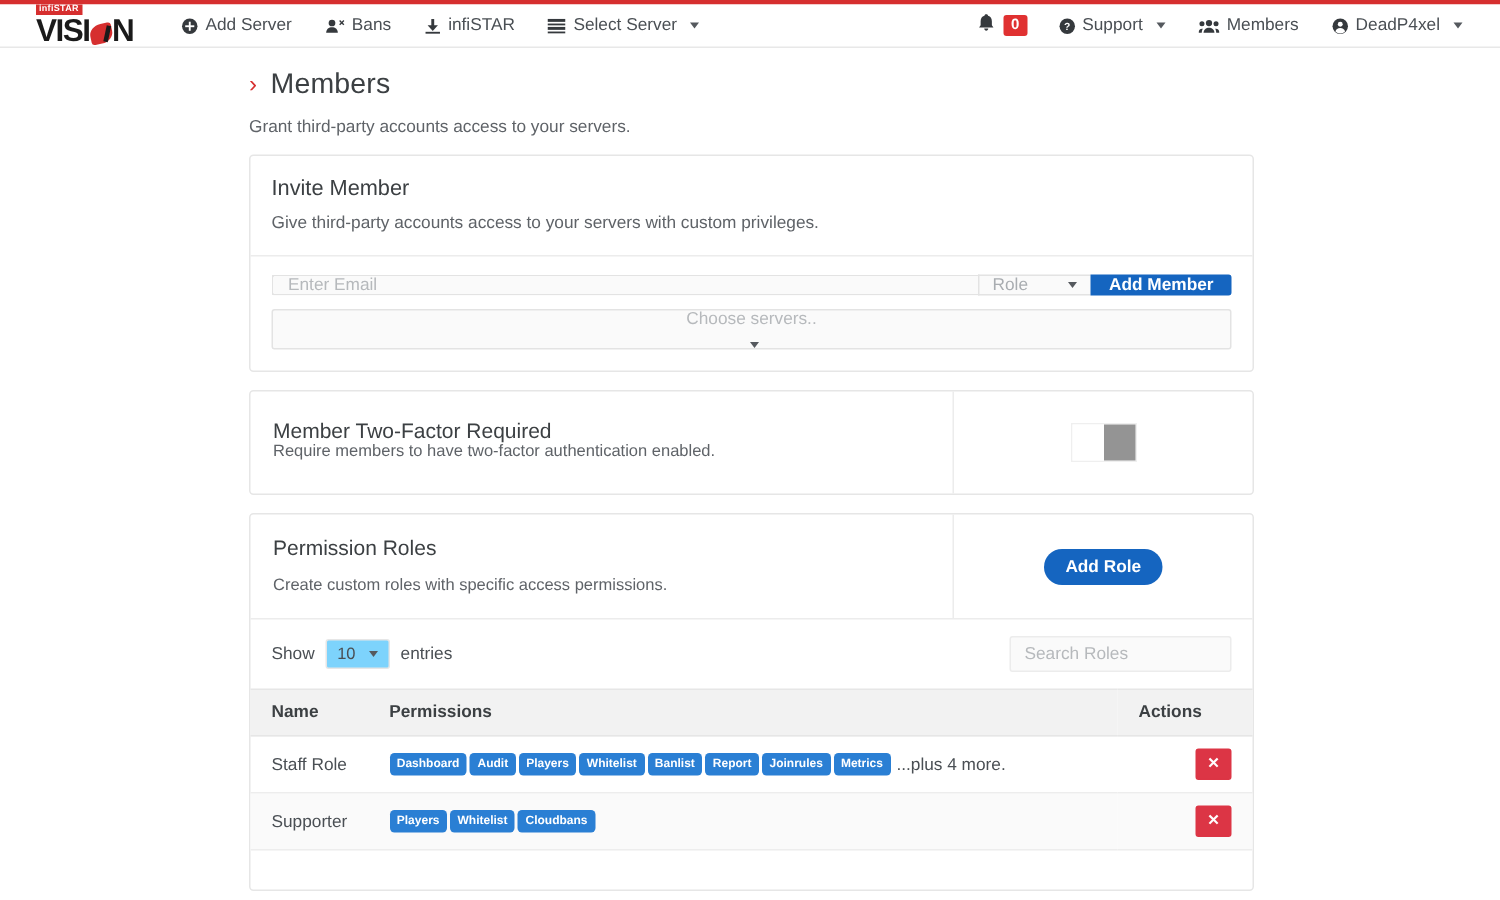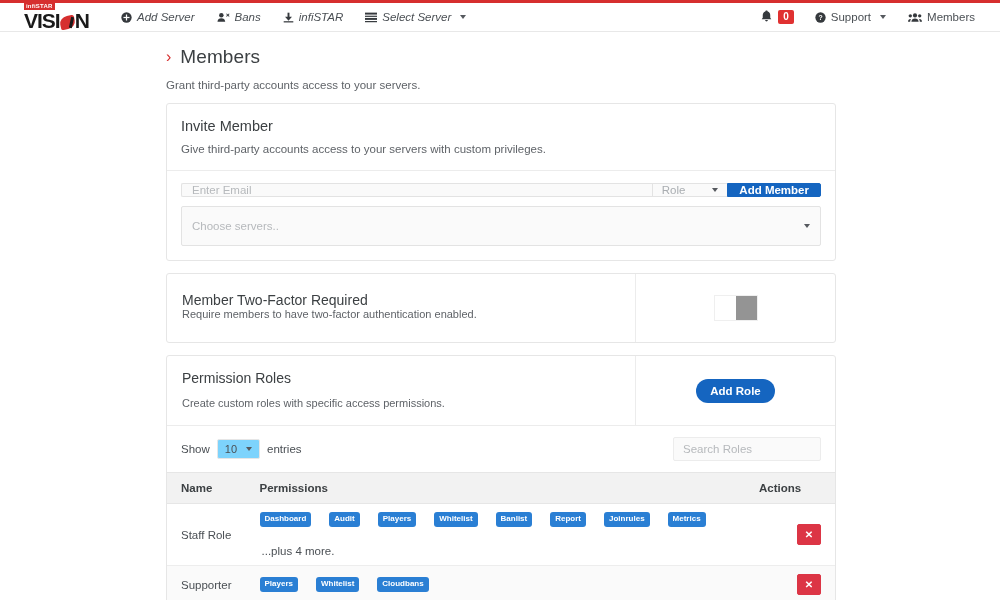--- a/index.html
+++ b/index.html
@@ -51,21 +51,21 @@
     background: #d62f2f;
     border-radius: 55% 15% 55% 15%;
     transform: rotate(-12deg);
   }
   .brand-main .swoosh:after {
     content: ""; position: absolute;
     width: 3px; height: 11px; top: 4px; left: 10px;
     background: #1a1a1a; transform: rotate(12deg);
   }
 
-  .nav-group { display: flex; gap: 0px; font-style: italic; }
+  .nav-group { display: flex; gap: 0px; }
   .nav-item {
     display: flex; align-items: center; gap: 5px;
     font-size: 11.5px; color: #4a4f54;
     padding: 0 11px; height: 29px; cursor: pointer;
     white-space: nowrap;
   }
   .nav-item .ico { display: inline-flex; align-items: center; color: #35393d; }
   .caret {
     width: 0; height: 0; display: inline-block;
     border-left: 3.5px solid transparent;
@@ -114,25 +114,26 @@
     background: #fafafa; font-size: 11.5px; color: #a9adb1;
     padding: 0 9px; cursor: pointer;
   }
   .btn-blue {
     background: #1565c0; color: #fff; border: 1px solid #1565c0;
     font-size: 11.5px; font-weight: 700; padding: 0 11px;
     border-radius: 0 2px 2px 0; cursor: pointer; white-space: nowrap;
     font-family: "Liberation Sans", sans-serif;
   }
   .choose-servers {
-    margin-top: 9px; height: 40px;
+    margin-top: 9px; height: 27px;
     border: 1px solid #e3e3e3; background: #fafafa;
     border-radius: 2px; display: flex; align-items: center;
     padding: 0 10px; font-size: 11.5px; color: #b6b9bc;
     cursor: pointer;
+    flex-direction: column;
   }
 
   
   .split { display: flex; }
   .split-left { flex: 1; padding: 18px 15px 22px; }
   .split-right {
     width: 200px; border-left: 1px solid #ececec;
     display: flex; align-items: center; justify-content: center;
   }
   .split-title { font-size: 14px; font-weight: 400; color: #3c4043; }
@@ -183,21 +184,21 @@
     background: #f2f2f2; font-size: 11.5px; font-weight: 700;
     color: #3c4043; text-align: left; padding: 9px 14px;
     border-top: 1px solid #e6e6e6; border-bottom: 1px solid #e6e6e6;
   }
   thead th.actions-col { text-align: left; }
   tbody td {
     font-size: 11.5px; color: #4a4f54; padding: 8px 14px;
     border-bottom: 1px solid #ededed; vertical-align: middle;
   }
   tbody tr:nth-child(even) { background: #fafafa; }
-  .perm-wrap { display: flex; align-items: center; flex-wrap: wrap; gap: 18px; }
+  .perm-wrap { display: flex; align-items: center; flex-wrap: wrap; gap: 2px; }
   .perm-badge {
     background: #2a7fd4; color: #fff; font-size: 8px; font-weight: 700;
     padding: 3px 5px 4px; border-radius: 3px; line-height: 8px;
     white-space: nowrap;
   }
   .perm-more { font-size: 11.5px; color: #4a4f54; margin-left: 2px; }
   .td-actions { text-align: right; }
   .btn-del {
     background: #dc3545; border: 1px solid #dc3545; color: #fff;
     width: 24px; height: 21px; border-radius: 2px; cursor: pointer;
@@ -308,20 +309,31 @@
           <circle cx="3.3" cy="4.6" r="2.4" fill="#35393d"></circle>
           <circle cx="16.7" cy="4.6" r="2.4" fill="#35393d"></circle>
           <path d="M4.8 13.2 C5.1 9.8 7.2 8.4 10 8.4 C12.8 8.4 14.9 9.8 15.2 13.2 Z" fill="#35393d"></path>
           <path d="M0 13.2 C0.2 10.6 1.4 9.3 3.4 9.3 L4.2 9.3 C3.5 10.3 3.2 11.7 3.1 13.2 Z" fill="#35393d"></path>
           <path d="M20 13.2 C19.8 10.6 18.6 9.3 16.6 9.3 L15.8 9.3 C16.5 10.3 16.8 11.7 16.9 13.2 Z" fill="#35393d"></path>
         </svg>
     </span>
     <span>Members</span>
   </div>
 
+  <div class="nav-item">
+    <span class="ico">
+      <svg width="11" height="11" viewBox="0 0 16 16">
+          <circle cx="8" cy="8" r="7.5" fill="#35393d"></circle>
+          <circle cx="8" cy="6" r="2.4" fill="#fff"></circle>
+          <path d="M3.3 13.2 C3.8 10.8 5.6 9.7 8 9.7 C10.4 9.7 12.2 10.8 12.7 13.2 C11.4 14.4 9.8 15.1 8 15.1 C6.2 15.1 4.6 14.4 3.3 13.2 Z" fill="#fff"></path>
+        </svg>
+    </span>
+    <span>DeadP4xel</span>
+    <span class="caret"></span>
+  </div>
 
 </div>
 
 <div class="page">
 
   <div class="page-title-row">
     <span class="title-chevron">›</span>
     <span class="page-title">Members</span>
   </div>
   <div class="page-sub">Grant third-party accounts access to your servers.</div>

